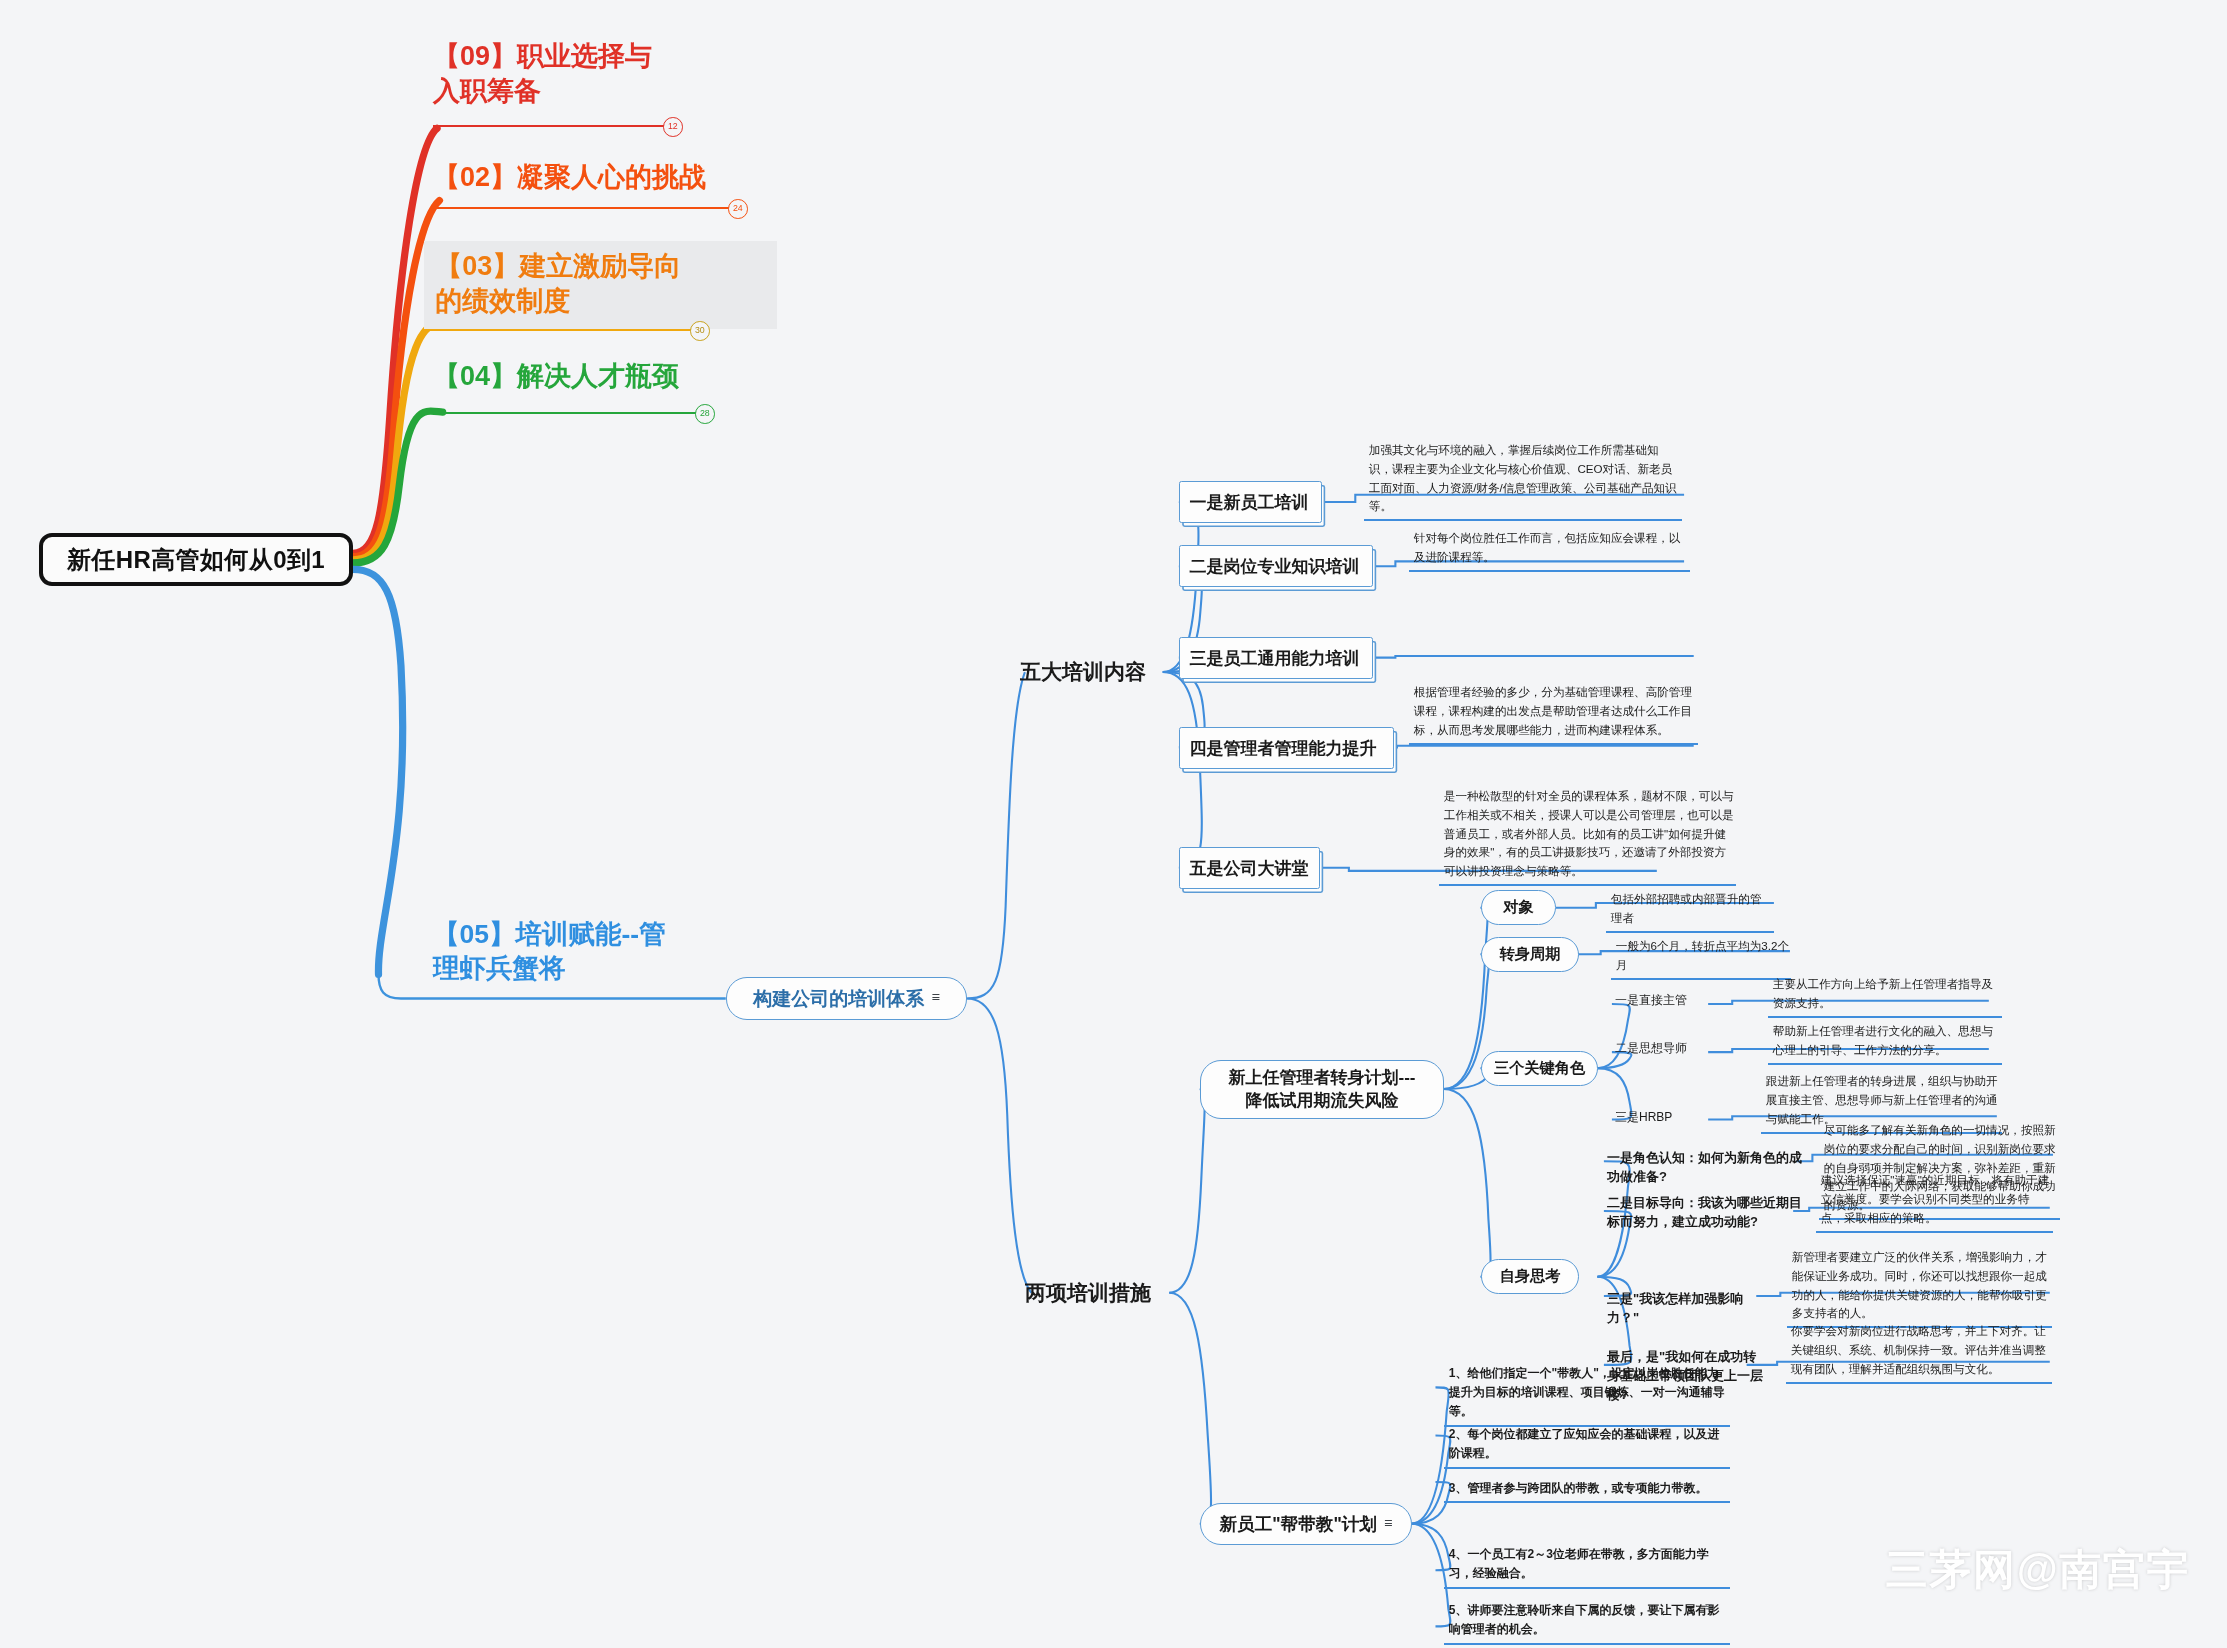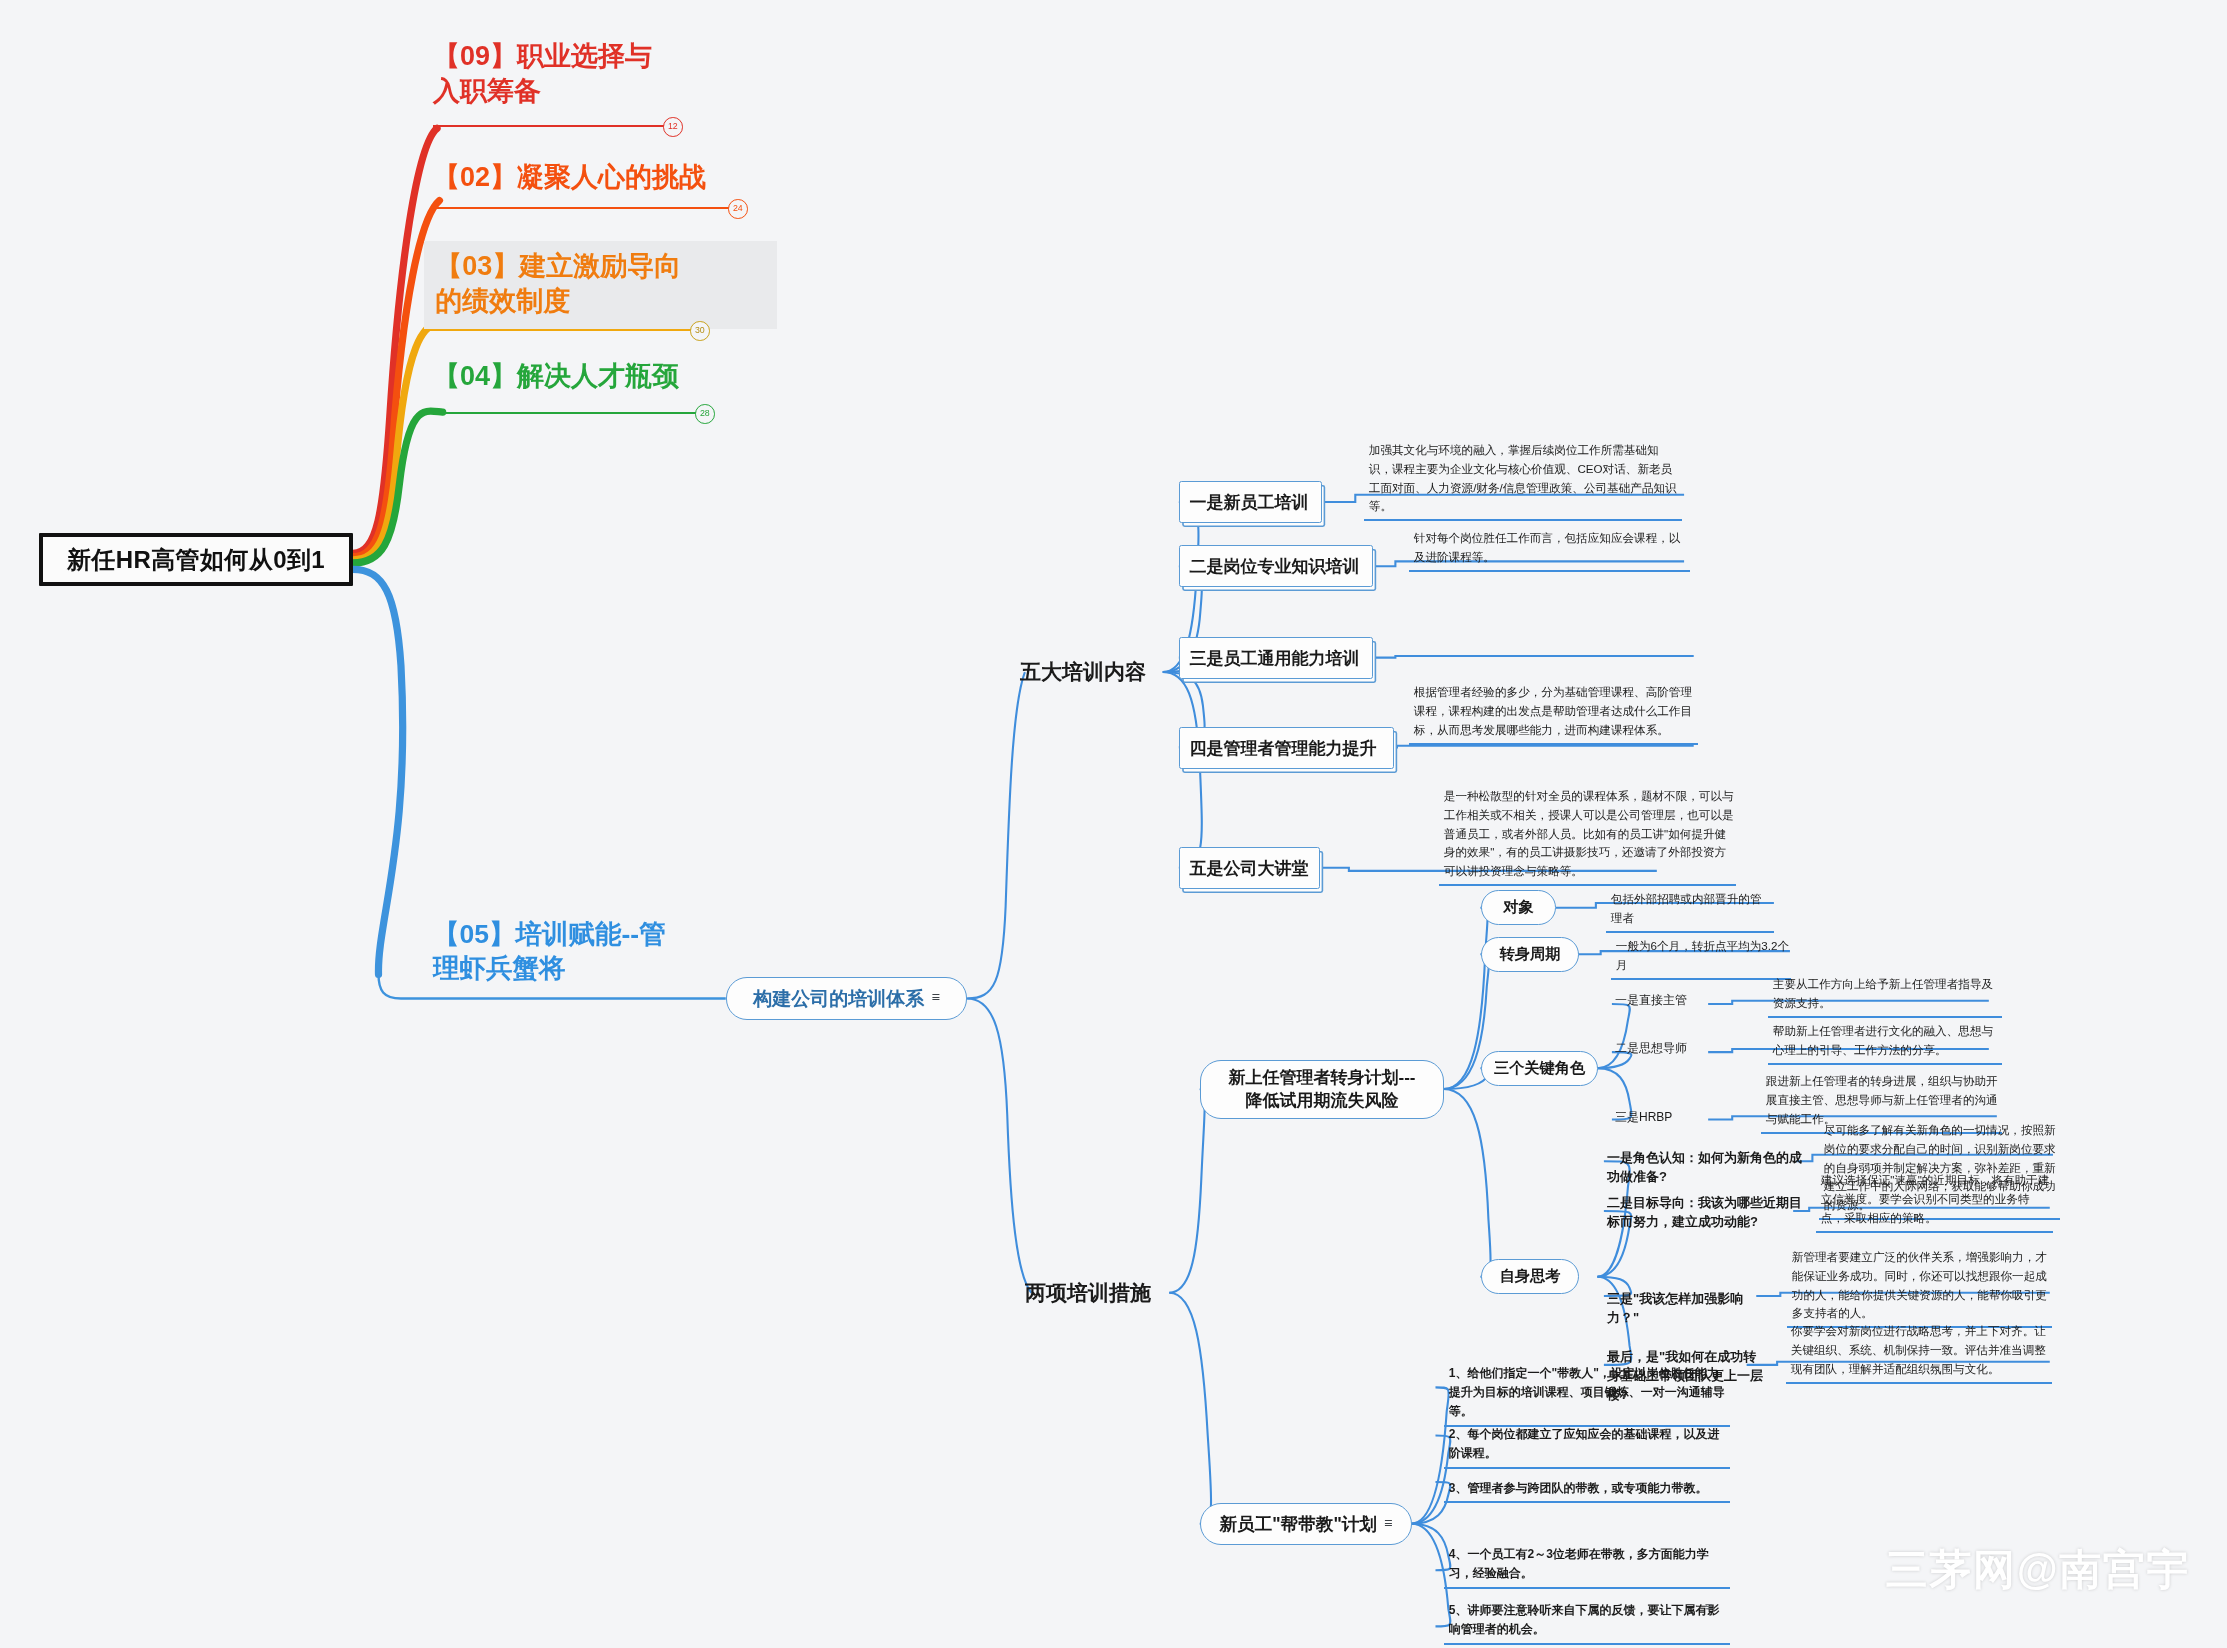--- a/index.html
+++ b/index.html
@@ -9,21 +9,21 @@
     font-family:"Liberation Sans","DejaVu Sans",sans-serif;
     position:relative;overflow:hidden;
   }
   #canvas{position:absolute;inset:0;}
   svg.wires{position:absolute;left:0;top:0;width:2227px;height:1648px;pointer-events:none;}
   .node{position:absolute;box-sizing:border-box;}
 
   
   .root{
     left:39px;top:533px;width:314px;height:53px;
-    background:#fbfbfb;border:4px solid #111;border-radius:1px;
+    background:#fbfbfb;border:4px solid #111;border-radius:13px;
     display:flex;align-items:center;justify-content:center;
     font-size:24px;font-weight:bold;color:#111;letter-spacing:0.4px;
   }
 
   
   .big{font-weight:bold;line-height:1.28;white-space:pre-line;}
   .big.l1{left:433px;top:39px;width:337px;font-size:27px;color:#e03127;}
   .big.l2{left:433px;top:160px;width:345px;font-size:27px;color:#f4500f;}
   .big.l3{left:424px;top:241px;width:353px;font-size:27px;color:#f07c0f;
           background:#e9eaec;padding:8px 11.2px 11.2px 11.2px;}

